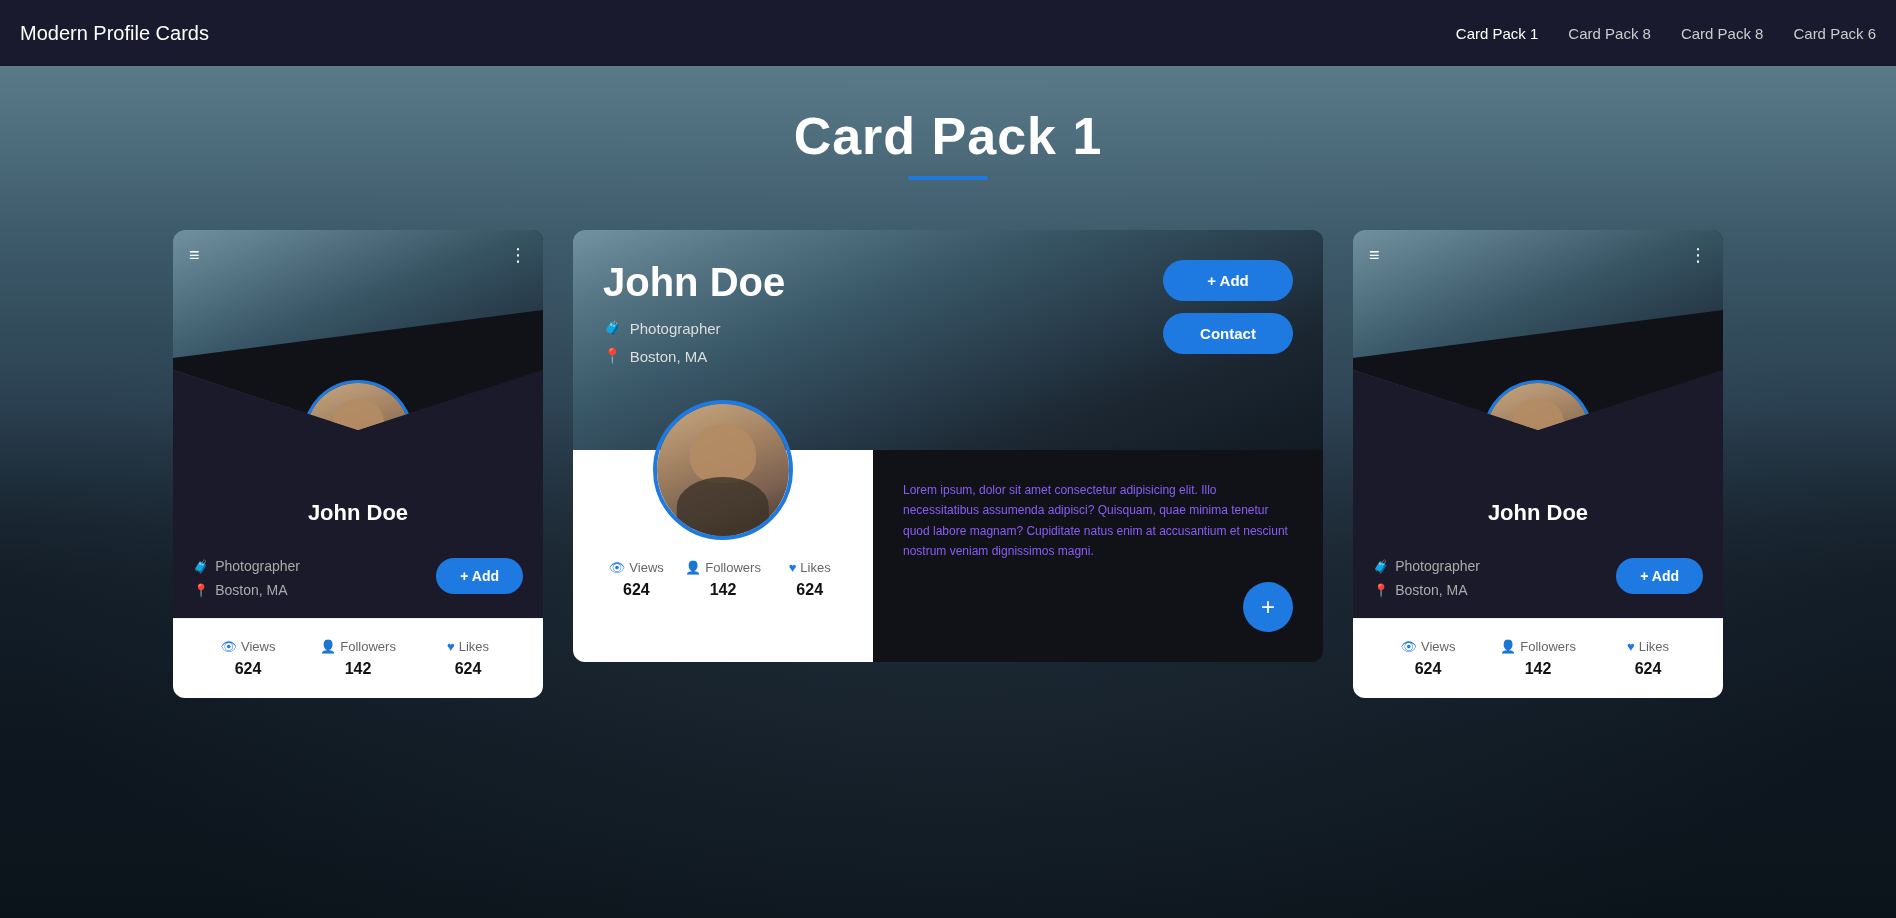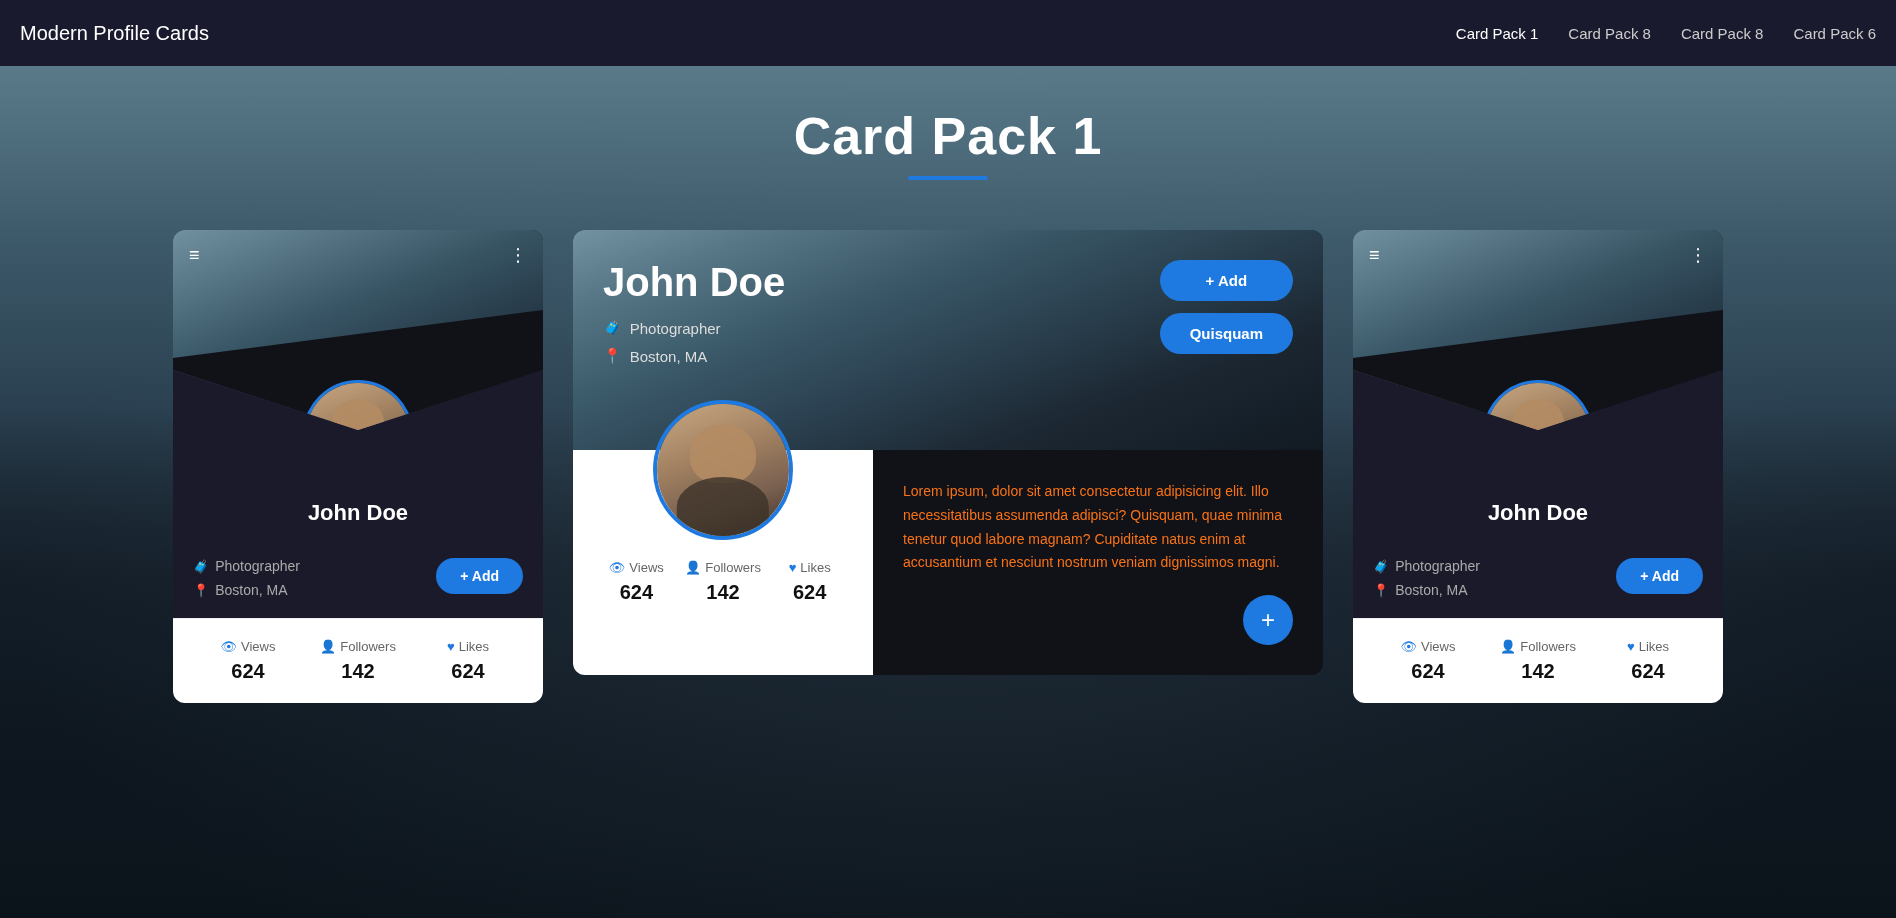--- a/index.html
+++ b/index.html
@@ -257,21 +257,21 @@
     .stat-label {
       font-size: 13px;
       color: #666;
       display: flex;
       align-items: center;
       justify-content: center;
       gap: 4px;
       margin-bottom: 6px;
     }
     .stat-value {
-      font-size: 20px;
+      font-size: 16px;
       font-weight: 700;
       color: #111;
     }
     .stat-icon-eye { color: #1e7ae0; }
     .stat-icon-user { color: #1e7ae0; }
     .stat-icon-heart { color: #1e7ae0; }
 
     
     .expanded-card {
       background: #1a1a2a;
@@ -365,22 +365,22 @@
     }
     .expanded-card-desc {
       background: #111118;
       flex: 1;
       padding: 30px;
       display: flex;
       flex-direction: column;
       justify-content: space-between;
     }
     .desc-text {
-      color: #f97316;
-      font-size: 14px;
+      color: #8b5cf6;
+      font-size: 12px;
       line-height: 1.7;
     }
     .fab-btn {
       width: 50px;
       height: 50px;
       border-radius: 50%;
       background: #1e7ae0;
       color: #fff;
       font-size: 24px;
       border: none;
@@ -482,21 +482,21 @@
                 <span>Photographer</span>
               </div>
               <div style="display:flex;align-items:center;gap:8px;color:#ddd;font-size:15px;">
                 <span>📍</span>
                 <span>Boston, MA</span>
               </div>
             </div>
           </div>
           <div class="expanded-actions">
             <button class="btn-add-lg">+ Add</button>
-            <button class="btn-contact">Quisquam</button>
+            <button class="btn-contact">Contact</button>
           </div>
         </div>
       </div>
       <div class="expanded-card-body">
 
         <div class="expanded-profile-left">
           <div class="expanded-avatar">
             <div class="face-silhouette"></div>
           </div>
           <div class="expanded-stats">

